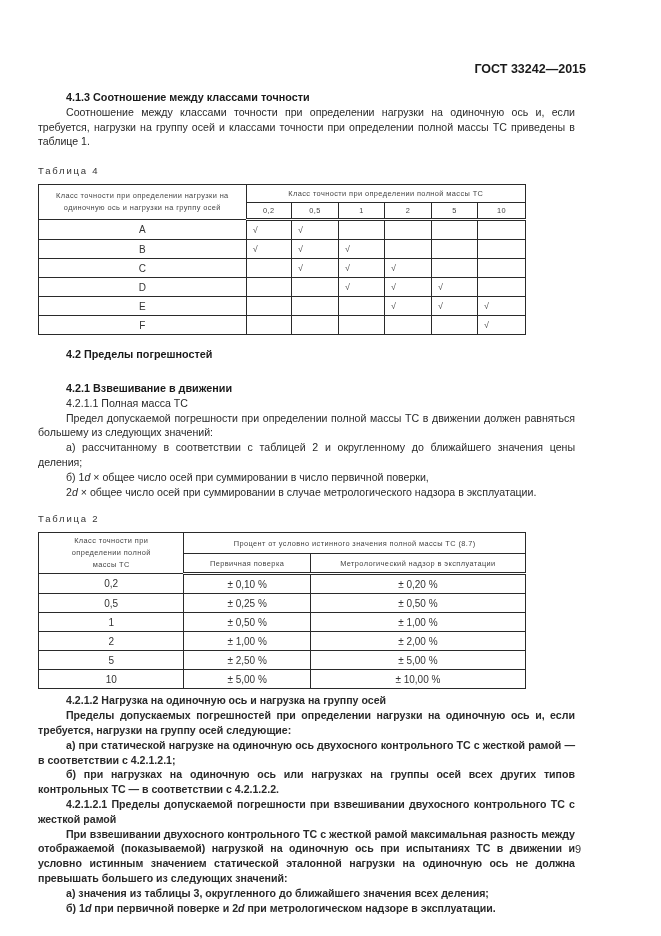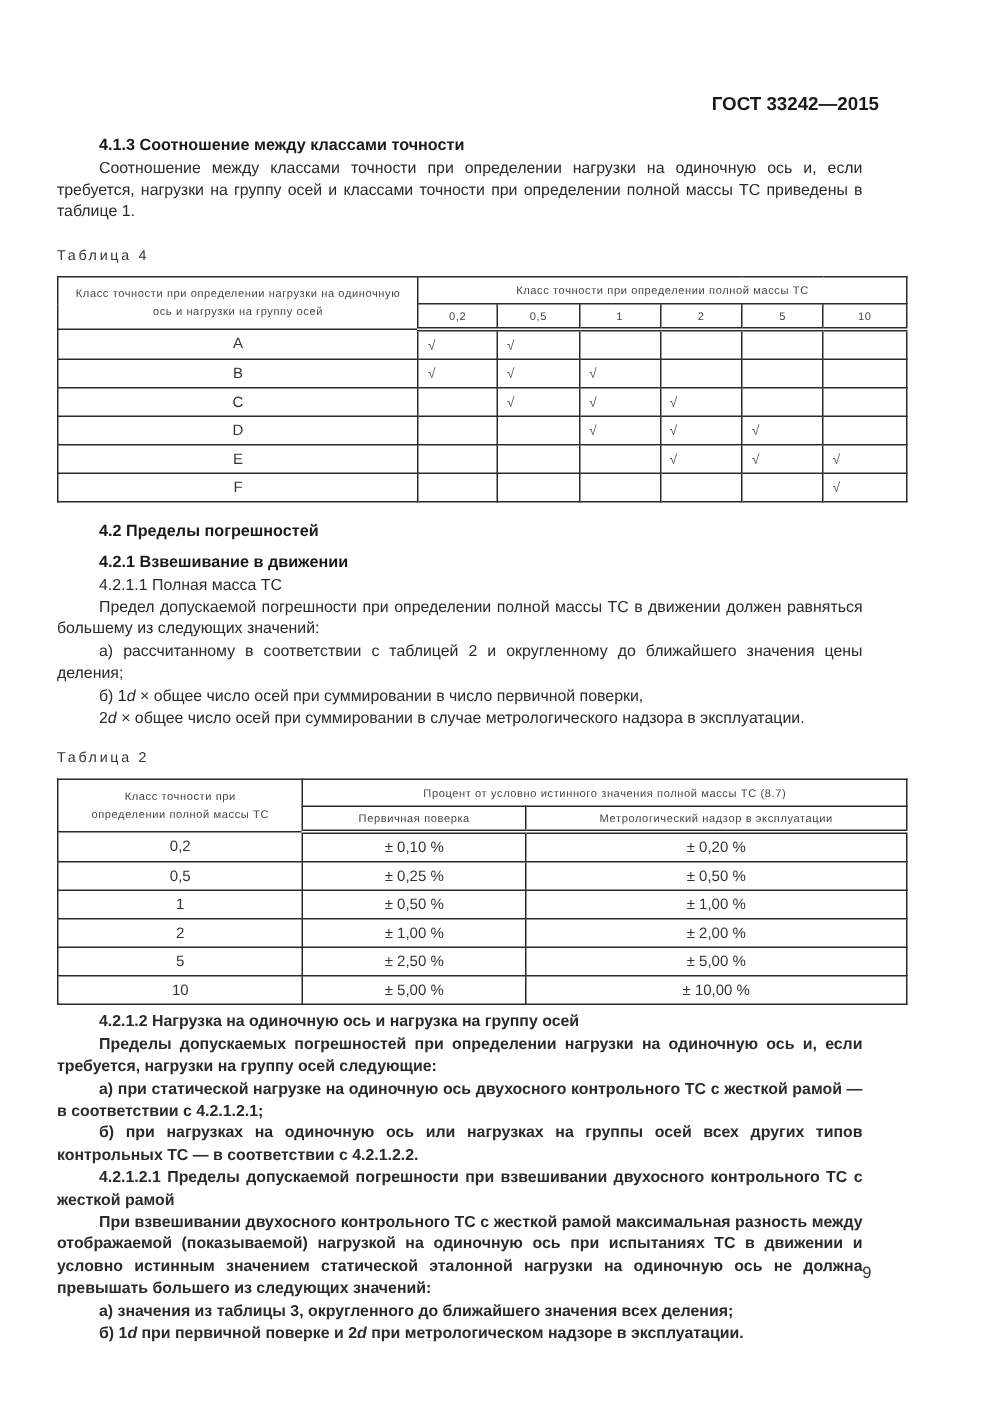--- a/index.html
+++ b/index.html
@@ -9,21 +9,21 @@
     }
     .page-header {
       position: absolute; top: 62px; right: 75px;
       font-weight: bold; font-size: 12.5px; color: #1a1a1a; text-align: center;
     }
     .content { position: absolute; left: 38px; width: 537px; top: 90px; }
     .p { font-size: 10.6px; line-height: 14.8px; margin: 0; text-align: justify; }
     .indent { text-indent: 28px; }
     .h { font-weight: bold; font-size: 10.8px; line-height: 14.8px; margin: 0; padding-left: 28px; color:#1a1a1a; }
     .tcap { font-size: 9.5px; letter-spacing: 1.8px; margin: 0; color:#333; }
-    table { border-collapse: collapse; width: 567px; color: #333; }
+    table { border-collapse: collapse; width: 488px; color: #333; }
     td, th { border: 1px solid #2a2a2a; font-weight: normal; text-align: center; padding: 0; }
     th { font-size: 7.4px; letter-spacing: 0.4px; color:#444; }
     td { font-size: 10px; height: 18px; }
     td.ck { text-align: left; padding-left: 6px; font-size: 9px; color:#555; }
     thead tr:last-child th { border-bottom: 3px double #2a2a2a; }
     .page-num { position: absolute; top: 843px; right: 80px; font-size: 11px; color: #333; }
     i { font-style: italic; }
   </style>
 </head>
 <body>
@@ -111,21 +111,21 @@
           <td class="ck"></td>
           <td class="ck"></td>
           <td class="ck"></td>
           <td class="ck"></td>
           <td class="ck">√</td>
         </tr>
       </tbody>
   </table>
 
   <p class="h" style="margin-top:12px;">4.2 Пределы погрешностей</p>
-  <p class="h" style="margin-top:6px;">4.2.1 Взвешивание в движении</p>
+  <p class="h" style="margin-top:19px;">4.2.1 Взвешивание в движении</p>
   <p class="p indent">4.2.1.1 Полная масса ТС</p>
   <p class="p indent">Предел допускаемой погрешности при определении полной массы ТС в движении должен равняться большему из следующих значений:</p>
   <p class="p indent">а) рассчитанному в соответствии с таблицей 2 и округленному до ближайшего значения цены деления;</p>
   <p class="p indent"><span>б) 1</span><i>d</i><span> × общее число осей при суммировании в число первичной поверки,</span></p>
   <p class="p indent"><span>2</span><i>d</i><span> × общее число осей при суммировании в случае метрологического надзора в эксплуатации.</span></p>
 
   <p class="tcap" style="margin-top:14px;margin-bottom:8px;">Таблица 2</p>
   <table>
     <colgroup>
       <col style="width:155px">

